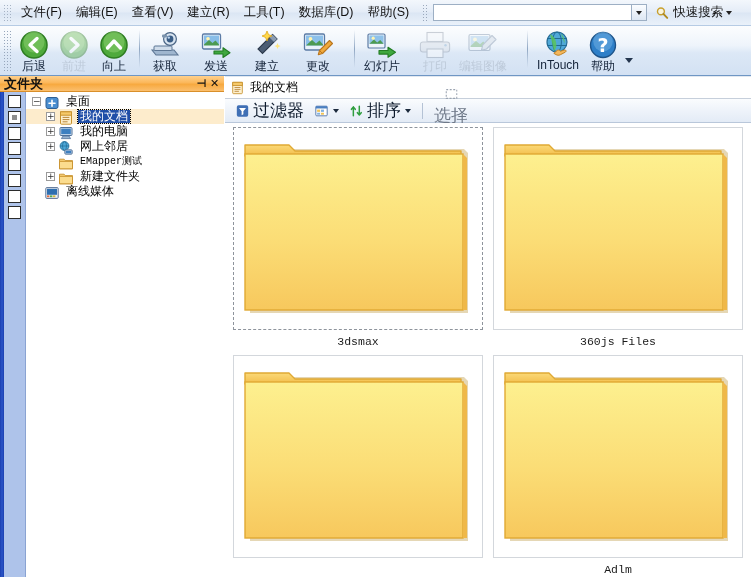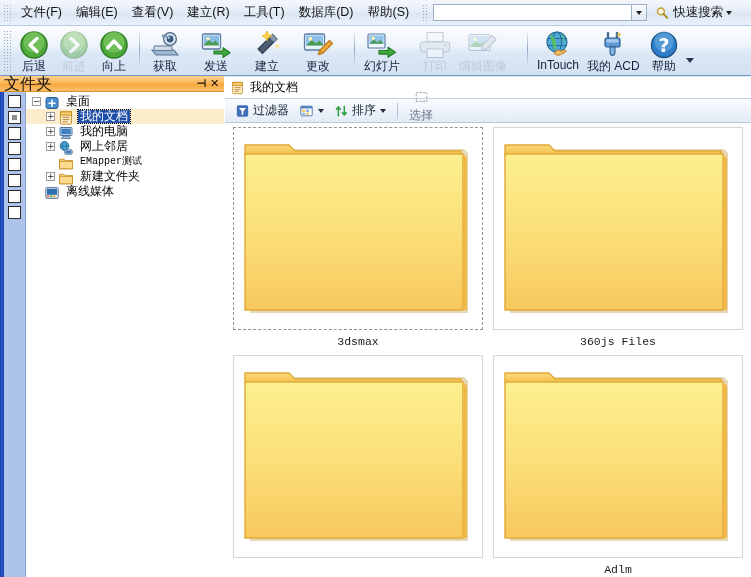--- a/index.html
+++ b/index.html
@@ -96,21 +96,21 @@
   .folder-panel {
     position: absolute; left: 0; top: 76px; width: 224px; height: 501px;
     background: #ffffff; border-right: 1px solid #4c6fb4;
   }
   .fp-header {
     height: 16px; width: 224px;
     background: linear-gradient(to bottom, #ffd08c 0%, #fbb75a 45%, #f7a93f 55%, #fbbf6e 100%);
     border-bottom: 1px solid #d98f2a;
     display: flex; align-items: center; padding: 0 3px 0 4px;
   }
-  .fp-title { font-size: 16px; color: #111; font-weight: normal; flex: 1; line-height: 14px; }
+  .fp-title { font-size: 13px; color: #111; font-weight: bold; flex: 1; line-height: 14px; }
   .fp-pin, .fp-close {
     font-size: 11px; color: #111; width: 13px; text-align: center;
     font-weight: bold; cursor: default; line-height: 13px;
   }
   .fp-body { position: absolute; left: 0; top: 16px; width: 224px; height: 485px; display: flex; }
   .fp-edge { width: 4px; background: linear-gradient(to right, #1b3fb0 0%, #2a55c8 50%, #1b3fb0 100%); }
   .fp-checkcol {
     width: 22px; background: #aec3ea;
     padding-top: 3px; display: flex; flex-direction: column; align-items: center;
     border-right: 1px solid #8aa3d2;
@@ -154,21 +154,21 @@
   .addr-text { font-size: 12px; color: #000; }
 
   .subtoolbar {
     height: 24px;
     background: linear-gradient(to bottom, #fafcfe 0%, #eef3fa 50%, #e3ebf6 100%);
     border-bottom: 1px solid #b9c7da;
     display: flex; align-items: center; padding-left: 6px; gap: 2px;
   }
   .st-btn {
     display: flex; align-items: center; gap: 3px; padding: 2px 4px;
-    font-size: 12px; color: #0d1a2c; cursor: default; white-space: nowrap; font-family: Liberation Serif, serif;
+    font-size: 17px; color: #0d1a2c; cursor: default; white-space: nowrap; font-family: Liberation Serif, serif;
   }
   .st-btn.dim { color: #6e7888; flex-direction: column; }
   .st-ico { width: 15px; height: 14px; flex: none; }
   .st-caret {
     width: 0; height: 0; margin-left: 1px;
     border-left: 3.5px solid transparent; border-right: 3.5px solid transparent;
     border-top: 4px solid #1c2a3d;
   }
   .st-sep { width: 1px; height: 16px; background: #b4c2d5; margin: 0 5px; }
 
@@ -342,30 +342,20 @@
         <div class="tb-btn">
           <span class="ico"><svg viewBox="0 0 32 32">
               <circle cx="15" cy="13" r="10" fill="#4fa8d8" stroke="#256c96" stroke-width="1.2"></circle>
               <path d="M5.4 9.5h19.2M5.4 16.5h19.2" stroke="#1f6b95" stroke-width="1"></path>
               <ellipse cx="15" cy="13" rx="4.4" ry="10" fill="none" stroke="#1f6b95" stroke-width="1"></ellipse>
               <path d="M8 5c3 2 5 4 6 8s0 7-2 9" fill="#5ac45a" opacity=".85"></path>
               <path d="M19 4.5c2.5 2.5 4 6 3.5 10" fill="#5ac45a" opacity=".85"></path>
               <path d="M14 22.5c1.5-2 3.5-1.8 4.5-.3l4-1.2c1.4-.4 2.2 1.4.9 2.1l-5 2.6c-1.4.8-3 .7-4.4-.1l-2.2-1.3z" fill="#f5b85c" stroke="#bf8226" stroke-width="1"></path>
             </svg></span>
           <span class="lbl">InTouch</span>
-        </div>
-        <div class="tb-btn">
-          <span class="ico"><svg viewBox="0 0 32 32">
-              <path d="M11 4v5M20 4v5" stroke="#4d6b93" stroke-width="2.4" stroke-linecap="round"></path>
-              <rect x="8" y="9" width="15" height="9" rx="2" fill="#5f9ad6" stroke="#2f5e91" stroke-width="1.2"></rect>
-              <rect x="9.5" y="10.2" width="12" height="3.4" rx="1.4" fill="#a9cdf0"></rect>
-              <path d="M13 18h5v5c0 2-1.2 3.4-2.5 3.4S13 25 13 23z" fill="#7fb3e0" stroke="#2f5e91" stroke-width="1.1"></path>
-              <path d="m20 6 2.4-2.4 1.8 1.8-2.4 2.4z" fill="#f2c23c"></path>
-            </svg></span>
-          <span class="lbl">我的 ACD</span>
         </div>
         <div class="tb-btn">
           <span class="ico"><svg viewBox="0 0 32 32">
               <circle cx="16" cy="16" r="12.5" fill="#2e7fc8" stroke="#1d548a" stroke-width="1.4"></circle>
               <circle cx="16" cy="12.5" r="9.8" fill="#74b4e6" opacity=".5"></circle>
               <text x="16" y="23" font-size="19" font-family="DejaVu Sans, sans-serif" font-weight="bold" fill="#fff" text-anchor="middle">?</text>
             </svg></span>
           <span class="lbl">帮助</span>
         </div>
       </div>

